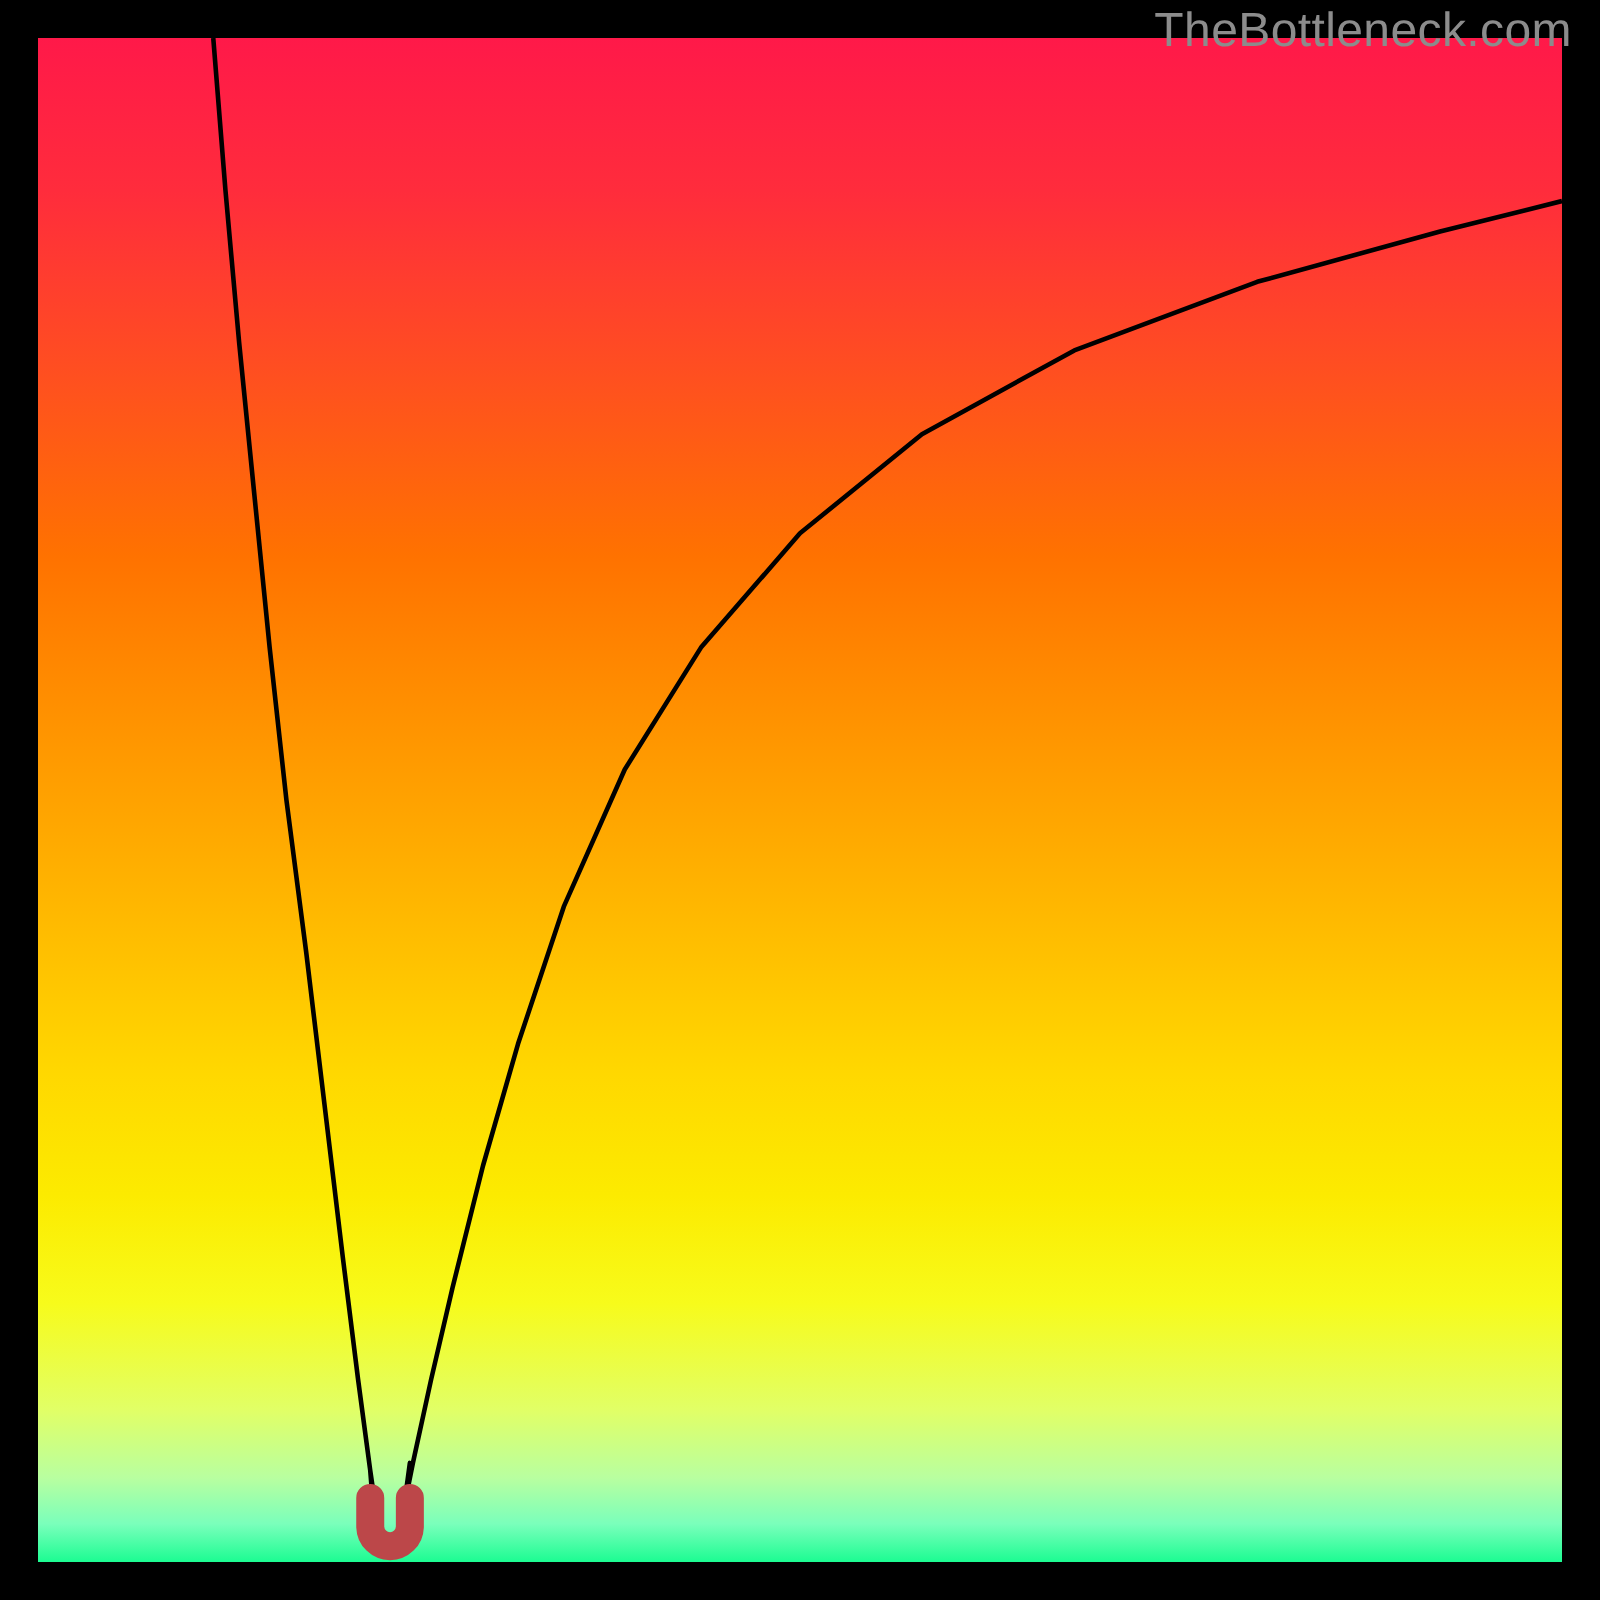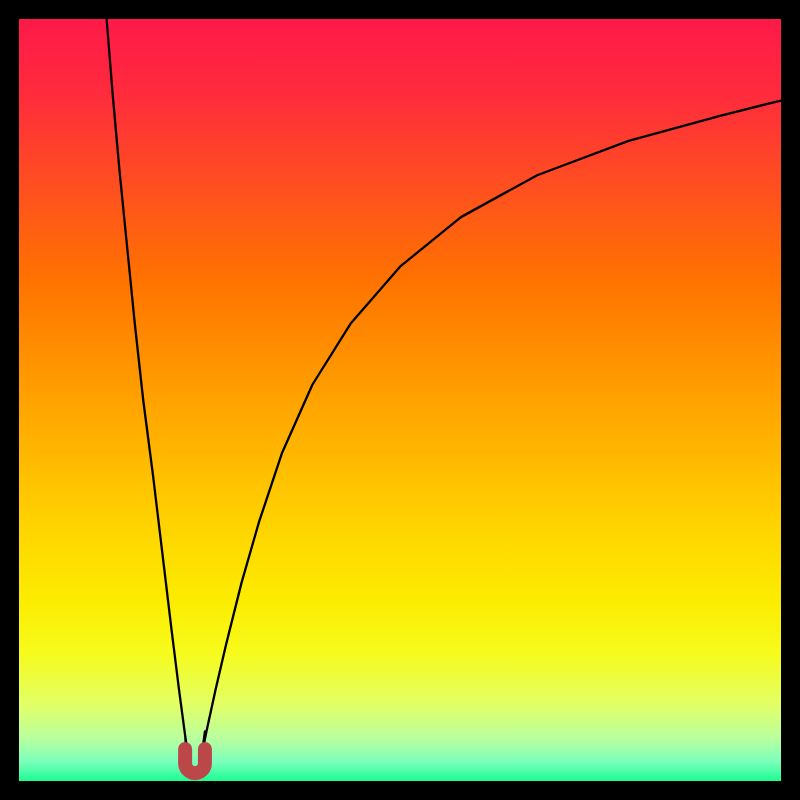--- a/index.html
+++ b/index.html
@@ -65,13 +65,14 @@
             <stop offset="100%" stop-color="#1cfc92"></stop>
           </linearGradient>
         </defs>
         <rect x="0" y="0" width="762" height="762" fill="url(#bg-grad)"></rect>
       </svg>
     <svg id="curve-svg" width="762" height="762" viewBox="0 0 762 762">
         <path d="M 87.63 0.00 L 93.73 76.20 L 100.58 152.40 L 108.20 228.60 L 115.82 304.80 L 124.21 381.00 L 134.11 457.20 L 143.26 533.40 L 152.40 609.60 L 160.02 670.56 L 166.12 716.28 L 169.93 746.76 L 172.21 758.19 L 166.12 716.28 L 167.64 735.33 L 169.16 745.24 L 171.45 751.33 L 174.50 754.38 L 177.55 751.33 L 180.59 745.24 L 182.88 735.33 L 184.40 723.90 L 185.93 712.47 L 182.88 735.33 L 187.45 712.47 L 196.60 670.56 L 207.26 624.84 L 222.50 563.88 L 240.03 502.92 L 262.89 434.34 L 293.37 365.76 L 331.47 304.80 L 381.00 247.65 L 441.96 198.12 L 518.16 156.21 L 609.60 121.92 L 701.04 96.77 L 762.00 81.53" fill="none" stroke="#000" stroke-width="2.3" stroke-linejoin="round"></path>
         <path d="M 166.12 730.00 L 166.12 744.47 A 9.91 9.91 0 0 0 185.93 744.47 L 185.93 730.00" fill="none" stroke="#bc4749" stroke-width="14" stroke-linecap="round" stroke-linejoin="round"></path>
       </svg>
   </div>
+  <div class="watermark">TheBottleneck.com</div>
 </div>
 
 </body></html>

